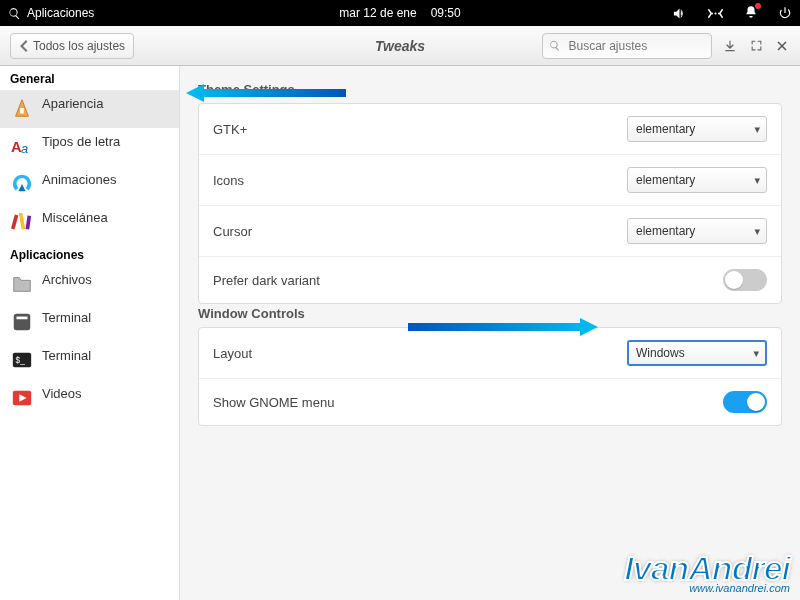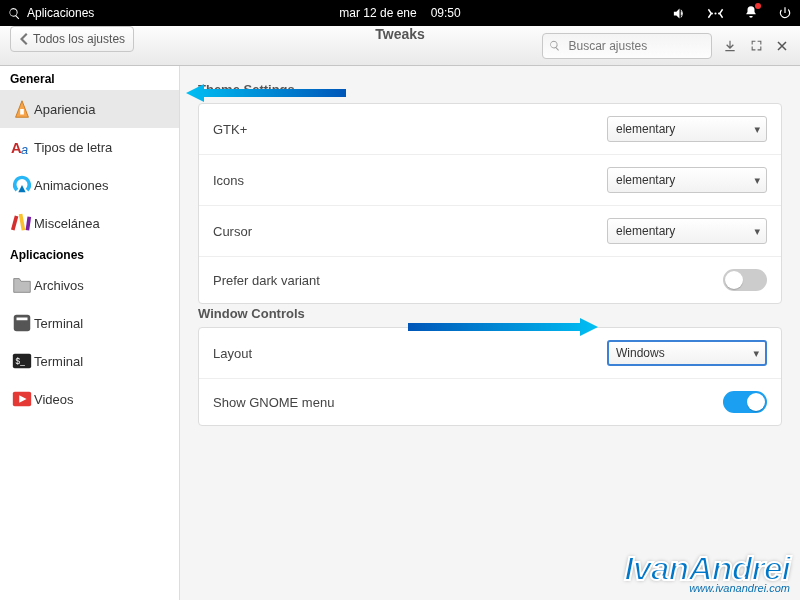--- a/index.html
+++ b/index.html
@@ -8,45 +8,45 @@
   
   .top-panel { height:26px; background:#000; color:#fff; display:flex; align-items:center; font-size:12px; padding:0 8px; position:relative; }
   .top-panel .apps { display:flex; align-items:center; gap:6px; cursor:default; }
   .top-panel .datetime { position:absolute; left:50%; transform:translateX(-50%); display:flex; gap:14px; }
   .top-panel .tray { margin-left:auto; display:flex; align-items:center; gap:20px; }
   .top-panel svg { fill:#fff; }
   .bell-dot { position:relative; }
   .bell-dot::after { content:""; position:absolute; top:-2px; right:-3px; width:6px; height:6px; border-radius:50%; background:#e33; }
 
   
-  .header-bar { height:40px; background:linear-gradient(#fdfdfd,#e9e9e9); border-bottom:1px solid #c5c5c5; display:flex; padding:0 10px; gap:18px; position:relative; }
+  .header-bar { height:40px; background:linear-gradient(#fdfdfd,#e9e9e9); border-bottom:1px solid #c5c5c5; display:flex; align-items:center; padding:0 10px; gap:18px; position:relative; }
   .hb-btn { background:linear-gradient(#fff,#f0f0f0); border:1px solid #c8c8c8; border-radius:4px; height:26px; display:flex; align-items:center; padding:0 8px; font-size:12px; color:#555; gap:4px; }
-  .hb-title { position:absolute; left:50%; transform:translateX(-50%); font-size:14px; font-weight:600; color:#555;}
+  .hb-title { position:absolute; left:50%; transform:translateX(-50%); font-size:14px; font-weight:600; color:#555;font-style:italic;}
   .hb-right { margin-left:auto; display:flex; align-items:center; gap:10px;}
   .hb-search { display:flex; align-items:center; width:170px; height:26px; background:linear-gradient(#f4f4f4,#fdfdfd); border:1px solid #c8c8c8; border-radius:4px; padding:0 6px; color:#888; font-size:12px; gap:6px;}
   .hb-search input { border:none; background:transparent; outline:none; font-size:12px; color:#444; width:100%; }
   .hb-icon { width:16px; height:16px; color:#666; fill:#666; display:flex; align-items:center; justify-content:center;}
 
   
   .body { display:flex; height:calc(600px - 26px - 40px); }
   .sidebar { width:180px; background:#fff; border-right:1px solid #ddd; display:flex; flex-direction:column; font-size:13px; color:#333;}
   .sb-head { font-weight:700; color:#000000; padding:6px 10px 4px; font-size:12px;}
-  .sb-item { display:flex; align-items:center; padding:6px 10px; height:38px;}
+  .sb-item { display:flex; align-items:flex-start; gap:8px; padding:6px 10px; height:38px;}
   .sb-item.selected { background:#e8e8e8; }
   .sb-icon { width:24px; height:24px; display:flex; align-items:center; justify-content:center; }
   .sb-item span.label { flex:1; }
 
   
   .content { flex:1; background:#f5f5f5; padding:14px 18px 14px 18px; position:relative;}
   .section-title { font-weight:700; font-size:13px; color:#555; margin:2px 0 6px 0;}
   .card { background:#fff; border:1px solid #ddd; border-radius:4px; margin-bottom:0; }
   .row { display:flex; align-items:center; padding:12px 14px; border-top:1px solid #eee; font-size:13px; color:#444;}
   .row:first-child { border-top:none;}
   .row .rlabel { flex:1; }
-  .select { width:160px; height:26px; border:1px solid #c8c8c8; border-radius:3px; padding:0 22px 0 8px; font-size:12px; color:#333; background:linear-gradient(#fff,#f2f2f2); position:relative; display:flex; align-items:center; }
+  .select { width:140px; height:26px; border:1px solid #c8c8c8; border-radius:3px; padding:0 22px 0 8px; font-size:12px; color:#333; background:linear-gradient(#fff,#f2f2f2); position:relative; display:flex; align-items:center; }
   .select.hl { border:2px solid #3b82d6; padding:0 21px 0 7px; }
   .select::after { content:"▾"; position:absolute; right:6px; color:#555; font-size:11px;}
 
   
   .toggle { width:44px; height:22px; border-radius:11px; background:#ccc; position:relative; transition:all .15s; }
   .toggle::after { content:""; position:absolute; width:18px; height:18px; border-radius:50%; background:#fff; top:2px; left:2px; box-shadow:0 1px 1px rgba(0,0,0,0.2);}
   .toggle.on { background:#1a9ff1; }
   .toggle.on::after { left:24px; }
 
   

